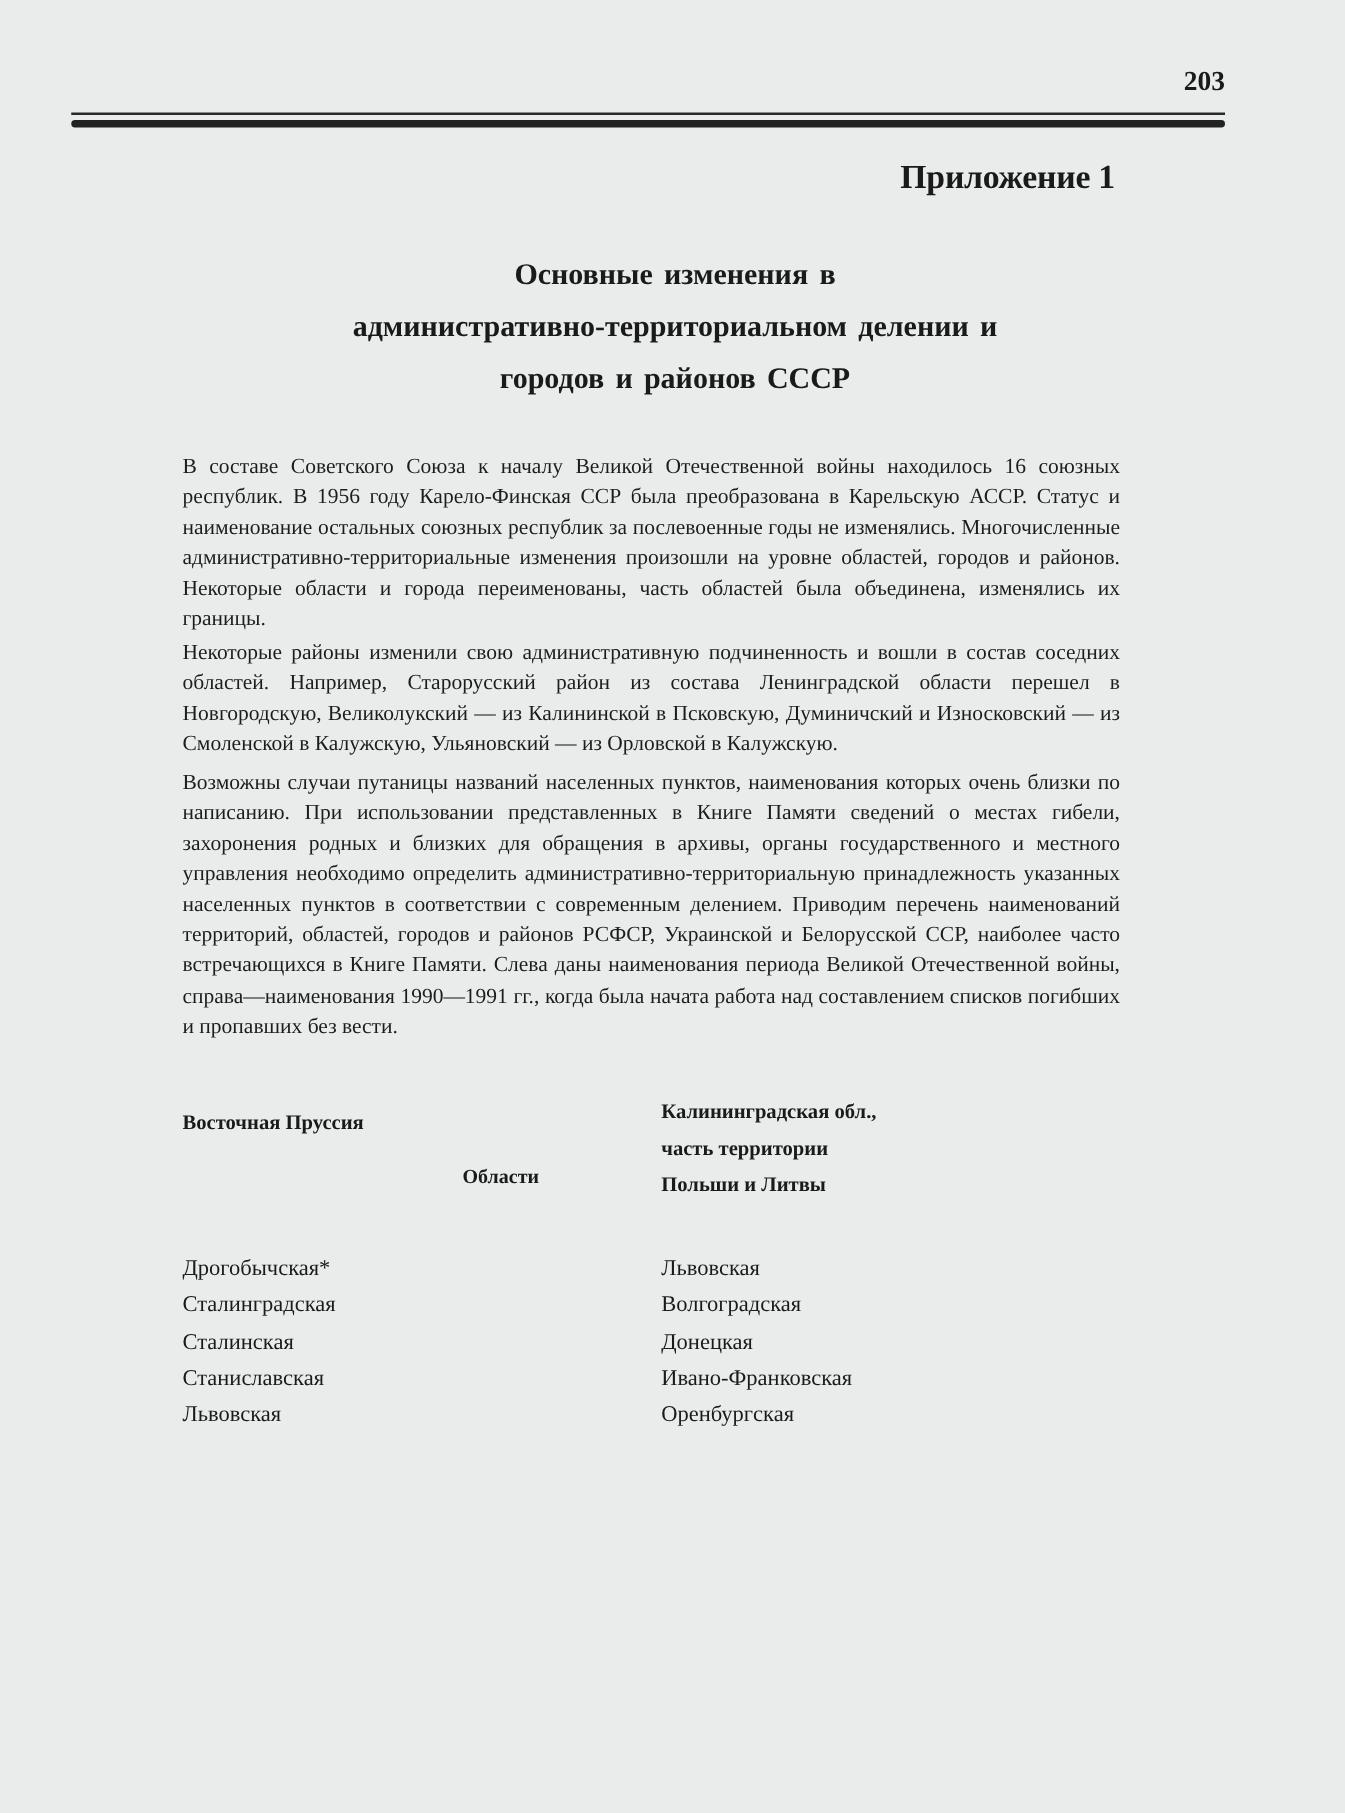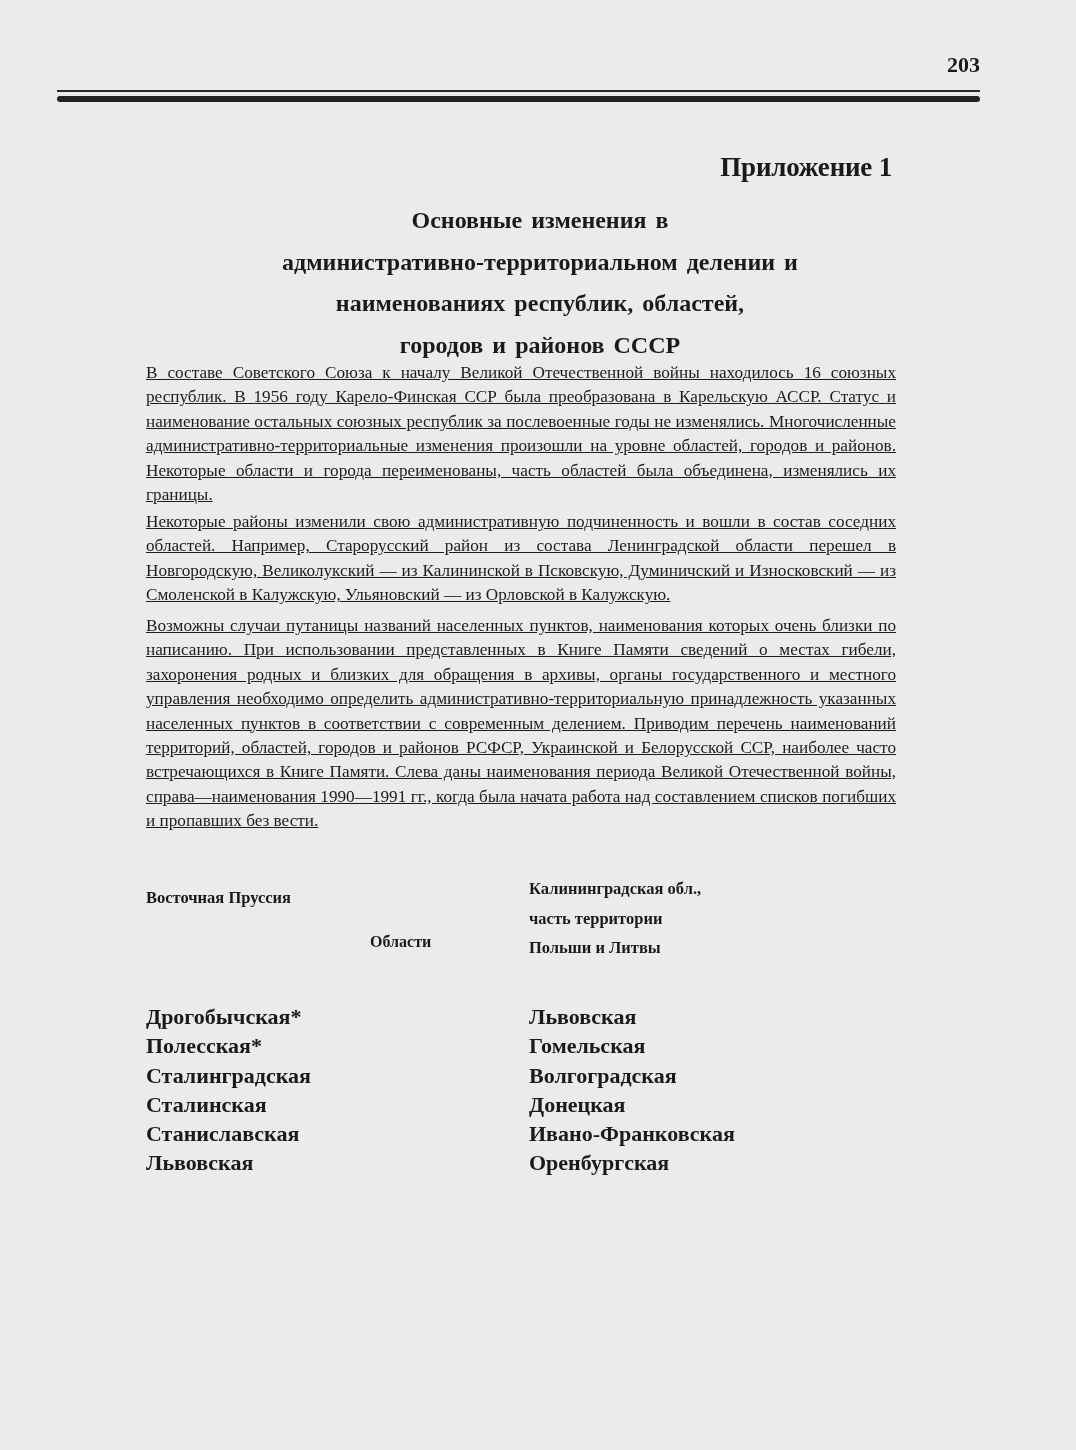--- a/index.html
+++ b/index.html
@@ -45,21 +45,20 @@
     .appendix-label {
       position: absolute;
       top: 128px;
       right: 184px;
       font-family: "Liberation Serif", serif;
       font-weight: bold;
       font-size: 27px;
       line-height: 1;
       color: #1a1a1a;
       letter-spacing: -0.2px;
-      margin-top: 26px;
     }
     .title-block {
       position: absolute;
       top: 200px;
       left: 140px;
       width: 800px;
       text-align: center;
       font-family: "Liberation Serif", serif;
       font-weight: bold;
       font-size: 24px;
@@ -74,21 +73,20 @@
       position: absolute;
       left: 146px;
       width: 750px;
       font-family: "Liberation Serif", serif;
       font-size: 17.2px;
       line-height: 24.4px;
       text-align: justify;
       color: #1c1c1c;
       margin: 0;
       hyphens: manual;
-      text-decoration: underline;
     }
     #para-1 { top: 361px; }
     #para-2 { top: 510px; }
     #para-3 { top: 614px; }
     .mapping-block {
       position: absolute;
       top: 870px;
       left: 146px;
       width: 750px;
       font-family: "Liberation Serif", serif;
@@ -117,22 +115,22 @@
       font-size: 16px;
       line-height: 1;
       color: #1a1a1a;
     }
     .regions-table {
       position: absolute;
       top: 1005px;
       left: 146px;
       width: 600px;
       font-family: "Liberation Serif", serif;
-      font-weight: bold;
-      font-size: 22px;
+      font-weight: normal;
+      font-size: 18px;
       color: #1a1a1a;
       border-collapse: collapse;
     }
     .regions-table td {
       padding: 0;
       height: 29.3px;
       vertical-align: top;
       line-height: 1.1;
     }
     .regions-table td.col-old {
@@ -144,21 +142,20 @@
 
 <div class="page-number">203</div>
 <div class="rule-thin"></div>
 <div class="rule-thick"></div>
 
 <div class="appendix-label">Приложение 1</div>
 
 <div class="title-block">
   <div>Основные изменения в</div>
   <div>административно-территориальном делении и</div>
-  <div>наименованиях республик, областей,</div>
   <div>городов и районов СССР</div>
 </div>
 
 <p class="body-text" id="para-1">В составе Советского Союза к началу Великой Отечественной войны находилось 16 союз­ных республик. В 1956 году Карело-Финская ССР была преобразована в Карельскую АССР. Статус и наименование остальных союзных республик за послевоенные годы не изменя­лись. Многочисленные административно-территориальные изменения произошли на уровне областей, городов и районов. Некоторые области и города переименованы, часть областей была объединена, изменялись их границы.</p>
 <p class="body-text" id="para-2">Некоторые районы изменили свою административную подчиненность и вошли в состав со­седних областей. Например, Старорусский район из состава Ленинградской области пере­шел в Новгородскую, Великолукский — из Калининской в Псковскую, Думиничский и Из­носковский — из Смоленской в Калужскую, Ульяновский — из Орловской в Калужскую.</p>
 <p class="body-text" id="para-3">Возможны случаи путаницы названий населенных пунктов, наименования которых очень близки по написанию. При использовании представленных в Книге Памяти сведений о местах гибели, захоронения родных и близких для обращения в архивы, органы государ­ственного и местного управления необходимо определить административно-территори­альную принадлежность указанных населенных пунктов в соответствии с современным де­лением. Приводим перечень наименований территорий, областей, городов и районов РСФСР, Украинской и Белорусской ССР, наиболее часто встречающихся в Книге Памяти. Слева даны наименования периода Великой Отечественной войны, справа—наименования 1990—1991 гг., когда была начата работа над составлением списков погибших и пропавших без вести.</p>
 
 <div class="mapping-block">
   <div class="mapping-old">Восточная Пруссия</div>
   <div class="mapping-new">
@@ -170,24 +167,20 @@
 
 <div class="section-heading">Области</div>
 
 <table class="regions-table">
   <tbody>
     <tr>
       <td class="col-old">Дрогобычская*</td>
       <td>Львовская</td>
     </tr>
     <tr>
-      <td class="col-old">Полесская*</td>
-      <td>Гомельская</td>
-    </tr>
-    <tr>
       <td class="col-old">Сталинградская</td>
       <td>Волгоградская</td>
     </tr>
     <tr>
       <td class="col-old">Сталинская</td>
       <td>Донецкая</td>
     </tr>
     <tr>
       <td class="col-old">Станиславская</td>
       <td>Ивано-Франковская</td>

